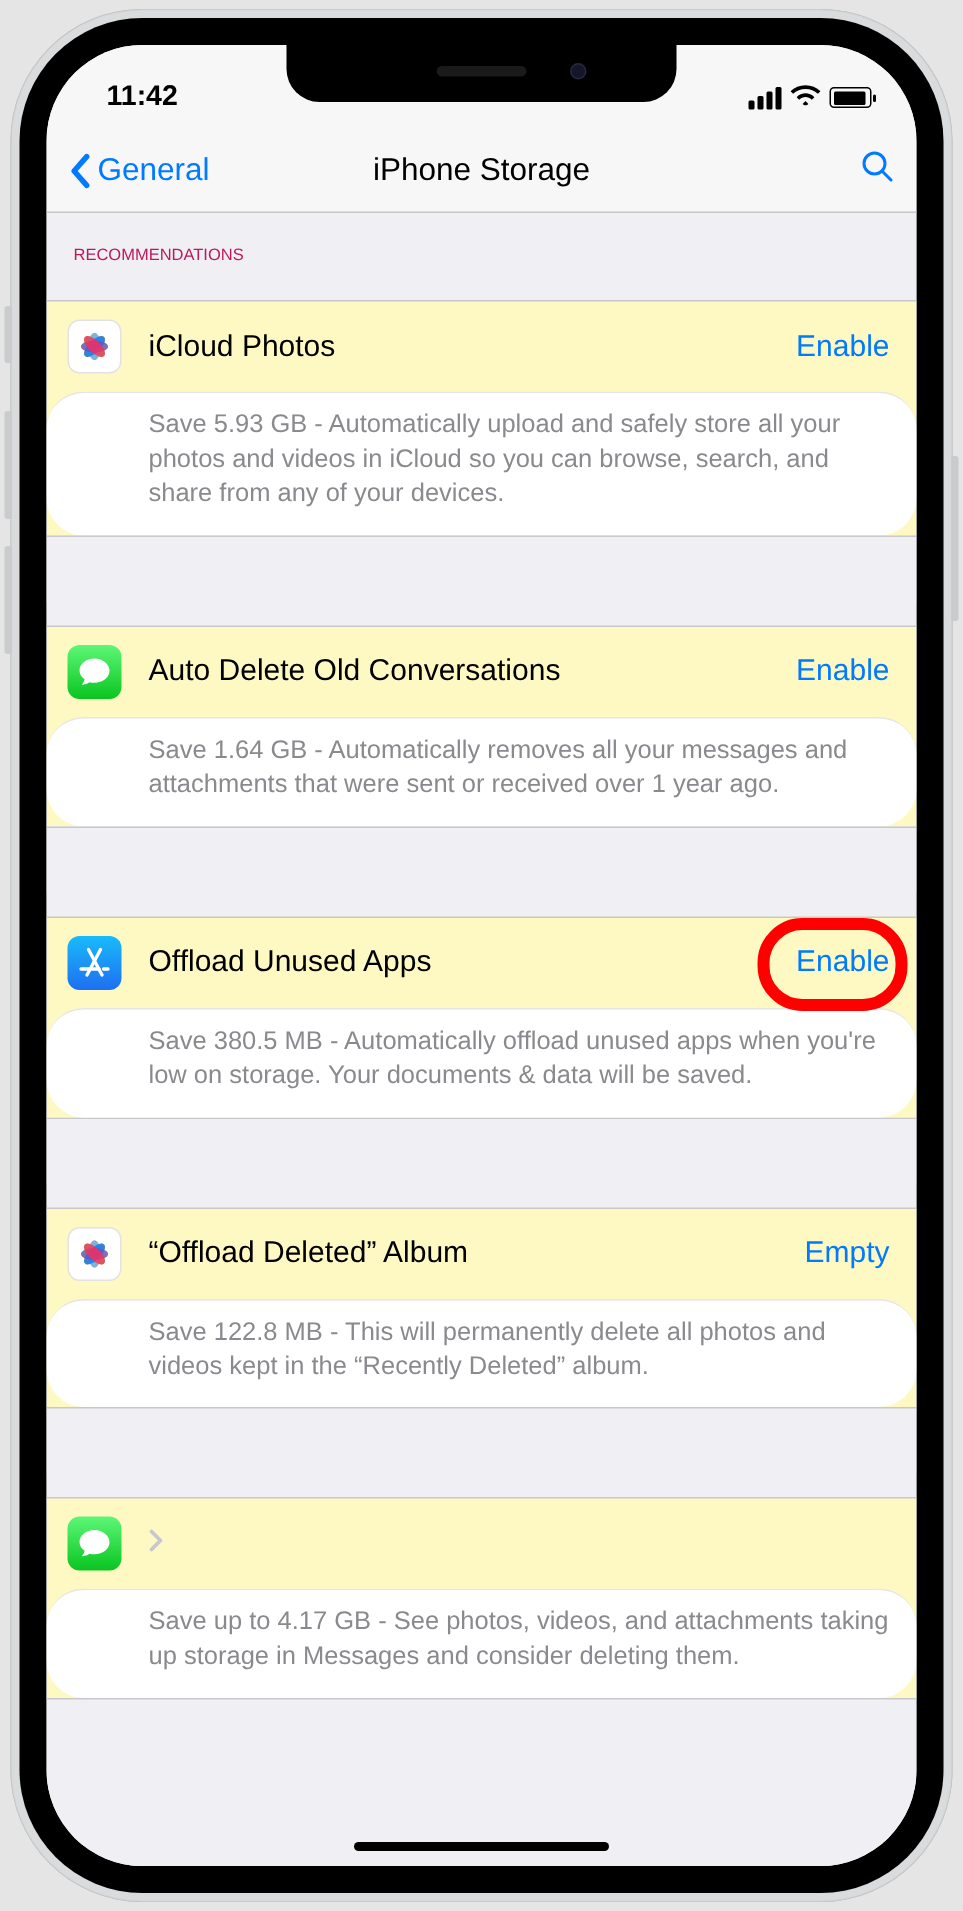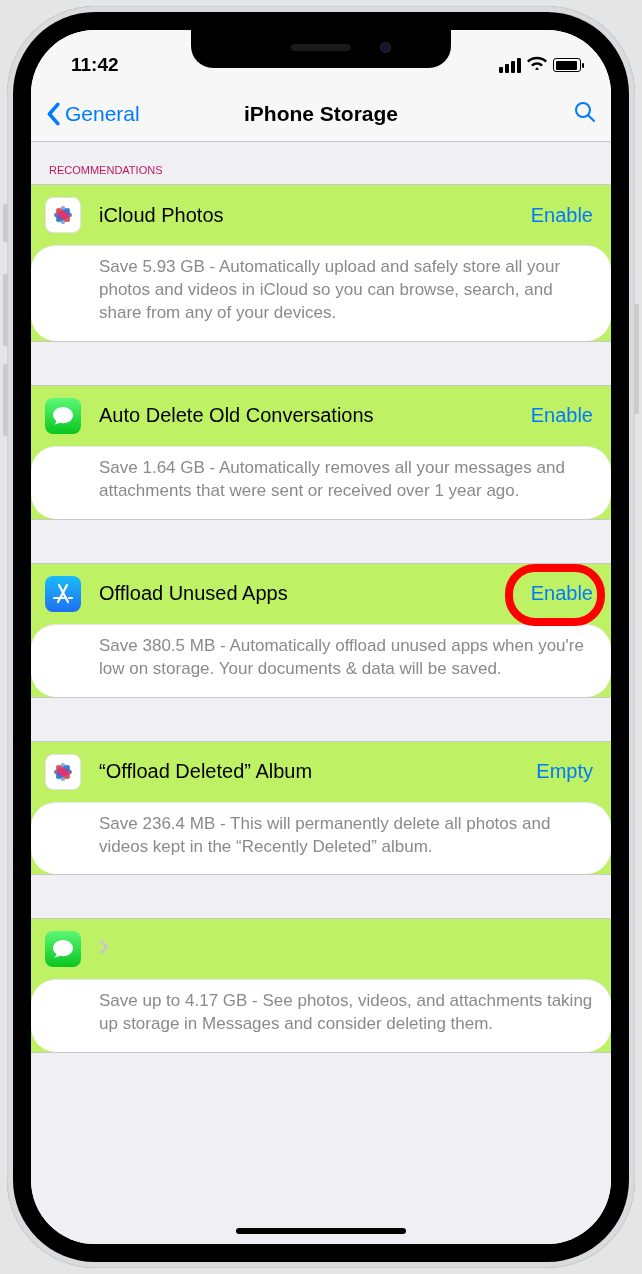--- a/index.html
+++ b/index.html
@@ -92,37 +92,38 @@
     background: #f7f7f8;
     display: flex;
     align-items: center;
     justify-content: space-between;
     height: 56px;
     padding: 0 14px;
     border-bottom: 1px solid #c7c7cc;
   }
   .nav-back { display:flex; color:#007aff; font-size:21px; }
   .nav-back svg { width:16px; height:24px; margin-right:4px;}
-  .nav-title { font-size:21px; font-weight:700; position:absolute; left:50%; transform:translateX(-50%); }
+  .nav-title { font-size:21px; font-weight:400; position:absolute; left:50%; transform:translateX(-50%); }
   .nav-search { color:#007aff; }
   .nav-search svg { width:24px; height:24px; }
   .content {
     height: calc(100% - 112px);
     overflow: hidden;
     background: #efeff4;
   }
   .section-header {
     font-size: 11px;
     color: #be185d;
     padding: 22px 18px 8px;
     text-transform: uppercase;
   }
   .row {
-    background: #bef264;
+    background: #fef9c3;
     border-top: 0.5px solid #c7c7cc;
+    margin-top: 16px;
   }
   .row:last-child { border-bottom: 0.5px solid #c7c7cc; }
   .row-head {
     display: flex;
     align-items: center;
     padding: 12px 18px 12px 14px;
   }
   .icon-box {
     width: 36px; height: 36px;
     border-radius: 8px;
@@ -290,21 +291,21 @@
                     <ellipse rx="4" ry="9" fill="#5ac8fa" opacity=".8" transform="rotate(180)"></ellipse>
                     <ellipse rx="4" ry="9" fill="#007aff" opacity=".8" transform="rotate(225)"></ellipse>
                     <ellipse rx="4" ry="9" fill="#5856d6" opacity=".8" transform="rotate(270)"></ellipse>
                     <ellipse rx="4" ry="9" fill="#ff2d55" opacity=".8" transform="rotate(315)"></ellipse>
                   </g>
                 </svg>
             </div>
             <div class="row-title">“Offload Deleted” Album</div>
             <div class="row-action">Empty</div>
           </div>
-          <div class="row-desc">Save 236.4 MB - This will permanently delete all photos and videos kept in the “Recently Deleted” album.</div>
+          <div class="row-desc">Save 122.8 MB - This will permanently delete all photos and videos kept in the “Recently Deleted” album.</div>
         </div>
         <div class="gap"></div>
 
         <div class="row">
           <div class="row-head">
             <div class="icon-box icon-messages">
                <svg width="24" height="24" viewBox="0 0 24 24">
                   <path fill="#fff" d="M12 3C6.5 3 2 6.6 2 11c0 2.4 1.3 4.5 3.4 5.9-.2 1.1-.8 2.5-1.9 3.6 2-.1 3.9-.9 5.2-1.7 1 .2 2.1.4 3.3.4 5.5 0 10-3.6 10-8S17.5 3 12 3z"></path>
                 </svg>
             </div>

